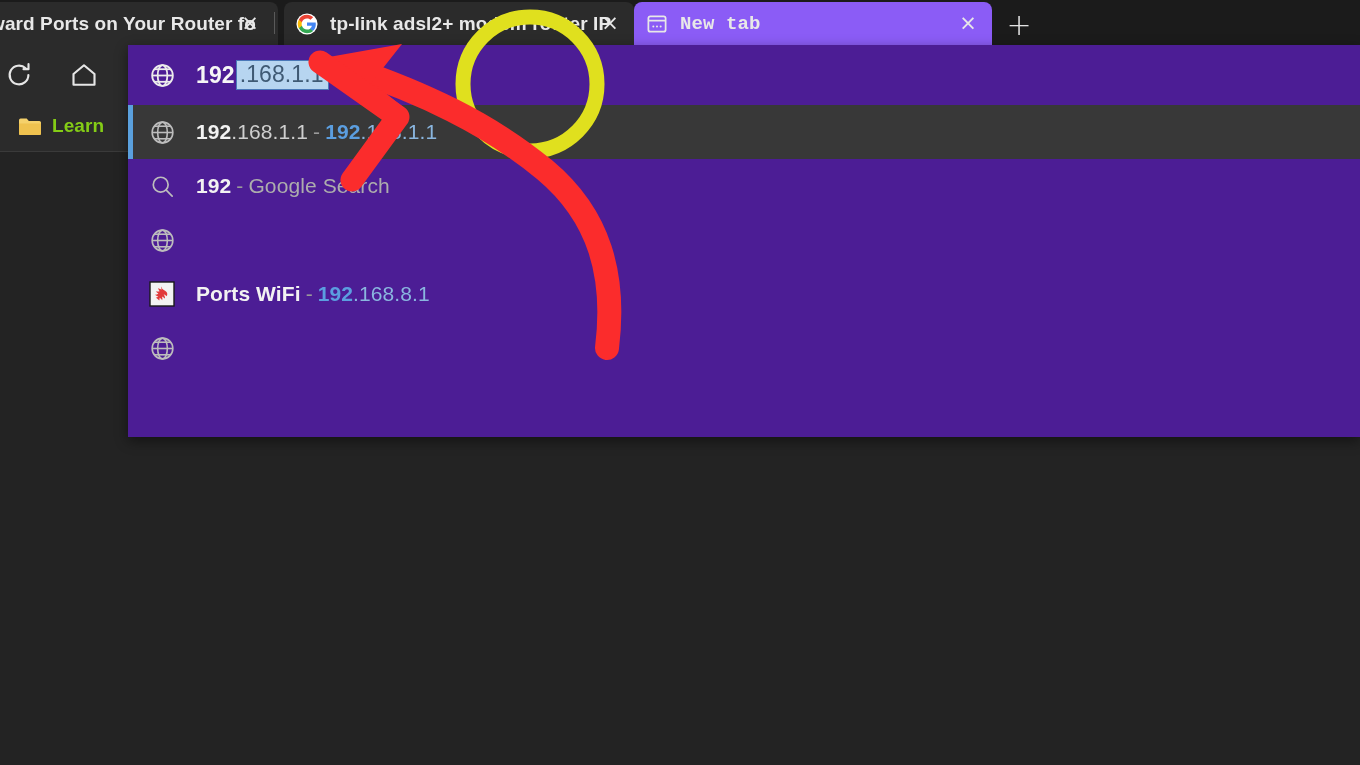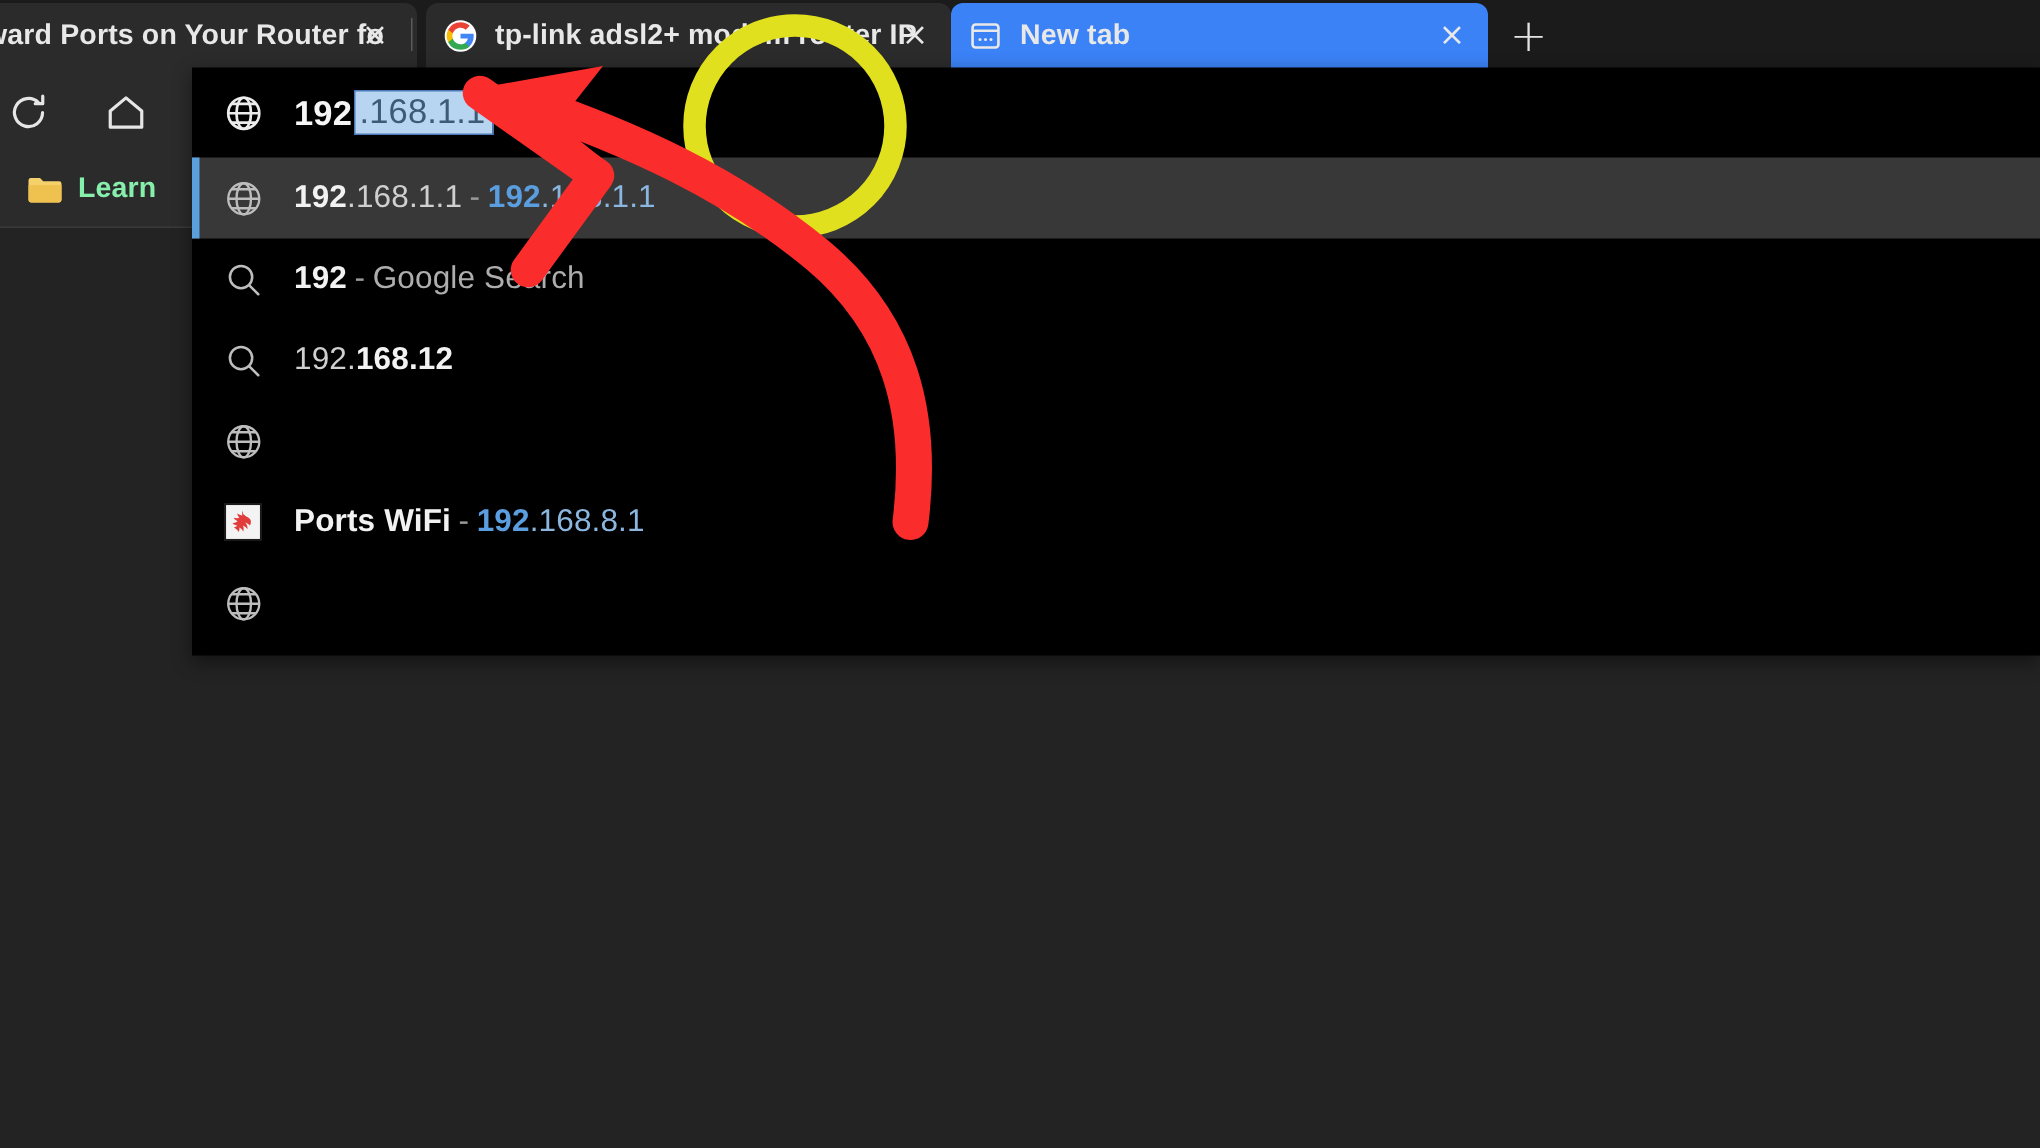--- a/index.html
+++ b/index.html
@@ -46,21 +46,21 @@
   
   .tab {
     position: absolute; top: 2px; height: 44px;
     border-radius: 8px 8px 0 0;
     display: flex; align-items: center;
     padding: 0 8px 0 12px;
     overflow: hidden;
     white-space: nowrap;
   }
   .tab.inactive { background: #2b2b2b; }
-  .tab.active   { background: #3b82f6; }
+  .tab.active   { background: #8b5cf6; font-family: Liberation Mono, monospace; }
 
   .tab-favicon {
     width: 22px; height: 22px;
     flex: 0 0 22px;
     margin-right: 12px;
     display: block;
   }
   .tab-title {
     font-size: 19px;
     font-weight: 700;
@@ -104,30 +104,30 @@
   .bm-item {
     position: absolute;
     display: flex; align-items: center;
     height: 30px;
   }
   .bm-folder-icon {
     width: 24px; height: 19px; margin-right: 10px;
     flex: 0 0 24px;
   }
   .bm-label {
-    font-size: 19px; font-weight: 700; color: #86efac;
+    font-size: 19px; font-weight: 700; color: #84cc16;
     letter-spacing: 0.1px;
   }
 
   
   .dropdown {
     position: absolute;
     left: 128px; top: 45px;
     width: 1232px; height: 392px;
-    background: #000000;
+    background: #4c1d95;
     box-shadow: 0 4px 12px rgba(0,0,0,0.45);
   }
   .omni-row {
     position: relative;
     height: 60px;
     display: flex; align-items: center;
     padding-left: 19px;
   }
   .omni-row .row-icon {
     width: 30px; height: 30px;
@@ -301,29 +301,20 @@
     <div class="sug-row">
       <span class="row-icon">
         <svg width="27" height="27" viewBox="0 0 24 24" fill="none" stroke="#bdbdbd" stroke-width="1.5" stroke-linecap="round">
           <circle cx="10.4" cy="10.4" r="6.6"></circle>
           <line x1="15.3" y1="15.3" x2="20.6" y2="20.6"></line>
         </svg>
       </span>
       <span class="sug-text"><span class="hl">192</span><span class="dash">-</span><span class="muted">Google Search</span></span>
     </div>
 
-    <div class="sug-row">
-      <span class="row-icon">
-        <svg width="27" height="27" viewBox="0 0 24 24" fill="none" stroke="#bdbdbd" stroke-width="1.5" stroke-linecap="round">
-          <circle cx="10.4" cy="10.4" r="6.6"></circle>
-          <line x1="15.3" y1="15.3" x2="20.6" y2="20.6"></line>
-        </svg>
-      </span>
-      <span class="sug-text"><span class="rest">192.</span><span class="hl">168.12</span></span>
-    </div>
 
     <div class="sug-row">
       <span class="row-icon">
         <svg width="27" height="27" viewBox="0 0 24 24" fill="none" stroke="#bdbdbd" stroke-width="1.4">
           <circle cx="12" cy="12" r="9.2"></circle>
           <ellipse cx="12" cy="12" rx="4.3" ry="9.2"></ellipse>
           <line x1="2.8" y1="12" x2="21.2" y2="12"></line>
           <line x1="4.6" y1="6.4" x2="19.4" y2="6.4"></line>
           <line x1="4.6" y1="17.6" x2="19.4" y2="17.6"></line>
         </svg>

